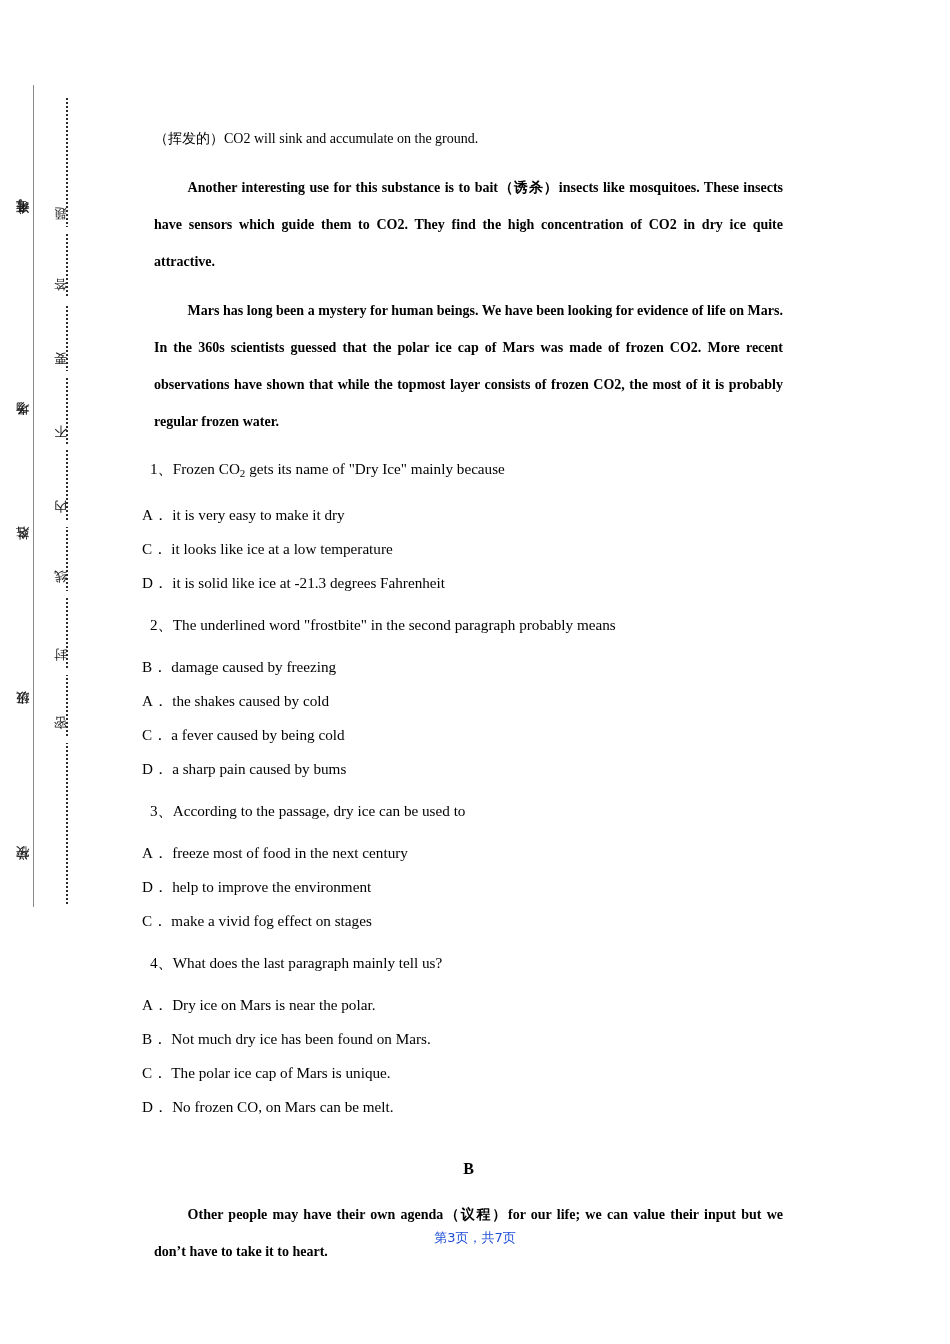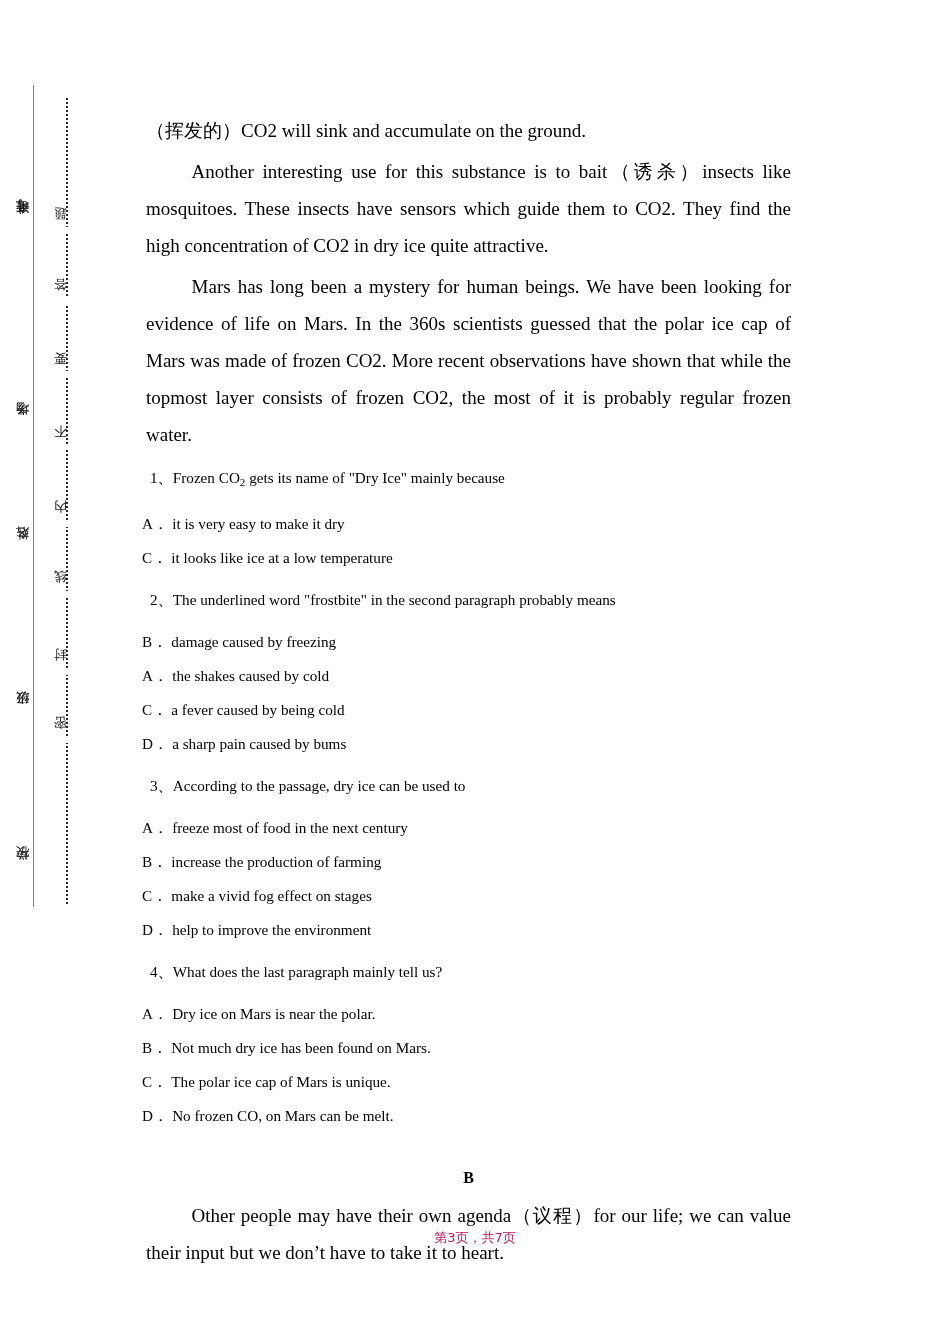--- a/index.html
+++ b/index.html
@@ -70,27 +70,27 @@
   }
 
   
   #content {
     position: absolute;
     left: 142px;
     top: 108px;
     width: 653px;
   }
   .para {
-    font-size: 19px;
+    font-size: 14px;
     line-height: 37px;
     text-align: justify;
     text-justify: inter-word;
-    margin: 4px;
+    margin: 12px;
   }
-  .para.indent { text-indent: 2.4em; }
+  .para.indent { text-indent: 2.4em; font-weight: bold; }
 
   .question {
     font-size: 15.2px;
     line-height: 34px;
     margin: 8px;
     white-space: nowrap;
   }
   .choice {
     font-size: 15.2px;
     line-height: 34px;
@@ -113,21 +113,21 @@
 
   
   #footer {
     position: absolute;
     left: 0;
     top: 1229px;
     width: 950px;
     text-align: center;
     font-family: "DejaVu Sans", sans-serif;
     font-size: 13px;
-    color: #be185d;
+    color: #1d4ed8;
   }
 </style>
 </head>
 <body>
 
 <div id="seal-margin">
   <div class="seal-solid-line"></div>
   <div class="seal-dotted-line"></div>
   <div id="seal-fields">
       <div class="seal-field" style="top: 222px;">准考证号</div>
@@ -151,30 +151,30 @@
 <div id="content">
   <div id="paragraphs">
       <p class="para">（挥发的）CO2 will sink and accumulate on the ground.</p>
       <p class="para indent">Another interesting use for this substance is to bait（诱杀）insects like mosquitoes. These insects have sensors which guide them to CO2. They find the high concentration of CO2 in dry ice quite attractive.</p>
       <p class="para indent">Mars has long been a mystery for human beings. We have been looking for evidence of life on Mars. In the 360s scientists guessed that the polar ice cap of Mars was made of frozen CO2. More recent observations have shown that while the topmost layer consists of frozen CO2, the most of it is probably regular frozen water.</p>
     </div>
   <div id="questions">
       <p class="question"><span>1、</span><span>Frozen CO</span><sub>2</sub><span> gets its name of "Dry Ice" mainly because</span></p>
       <p class="choice"><span class="letter">A．</span><span>it is very easy to make it dry</span></p>
       <p class="choice"><span class="letter">C．</span><span>it looks like ice at a low temperature</span></p>
+      <p class="choice"><span class="letter">D．</span><span>it is solid like ice at -21.3 degrees Fahrenheit</span></p>
       <p class="question"><span>2、</span><span>The underlined word "frostbite" in the second paragraph probably means</span></p>
       <p class="choice"><span class="letter">B．</span><span>damage caused by freezing</span></p>
       <p class="choice"><span class="letter">A．</span><span>the shakes caused by cold</span></p>
       <p class="choice"><span class="letter">C．</span><span>a fever caused by being cold</span></p>
       <p class="choice"><span class="letter">D．</span><span>a sharp pain caused by bums</span></p>
       <p class="question"><span>3、</span><span>According to the passage, dry ice can be used to</span></p>
       <p class="choice"><span class="letter">A．</span><span>freeze most of food in the next century</span></p>
-      <p class="choice"><span class="letter">B．</span><span>increase the production of farming</span></p>
+      <p class="choice"><span class="letter">D．</span><span>help to improve the environment</span></p>
       <p class="choice"><span class="letter">C．</span><span>make a vivid fog effect on stages</span></p>
-      <p class="choice"><span class="letter">D．</span><span>help to improve the environment</span></p>
       <p class="question"><span>4、</span><span>What does the last paragraph mainly tell us?</span></p>
       <p class="choice"><span class="letter">A．</span><span>Dry ice on Mars is near the polar.</span></p>
       <p class="choice"><span class="letter">B．</span><span>Not much dry ice has been found on Mars.</span></p>
       <p class="choice"><span class="letter">C．</span><span>The polar ice cap of Mars is unique.</span></p>
       <p class="choice"><span class="letter">D．</span><span>No frozen CO, on Mars can be melt.</span></p>
     </div>
 
   <div id="section-b-block">
     <p class="section-letter">B</p>
     <p class="para indent">Other people may have their own agenda（议程）for our life; we can value their input but we don’t have to take it to heart.</p>

